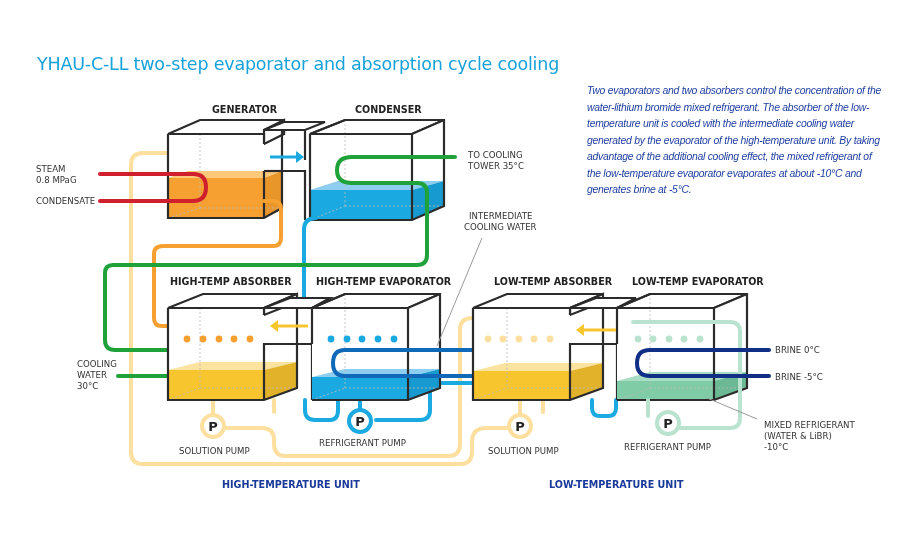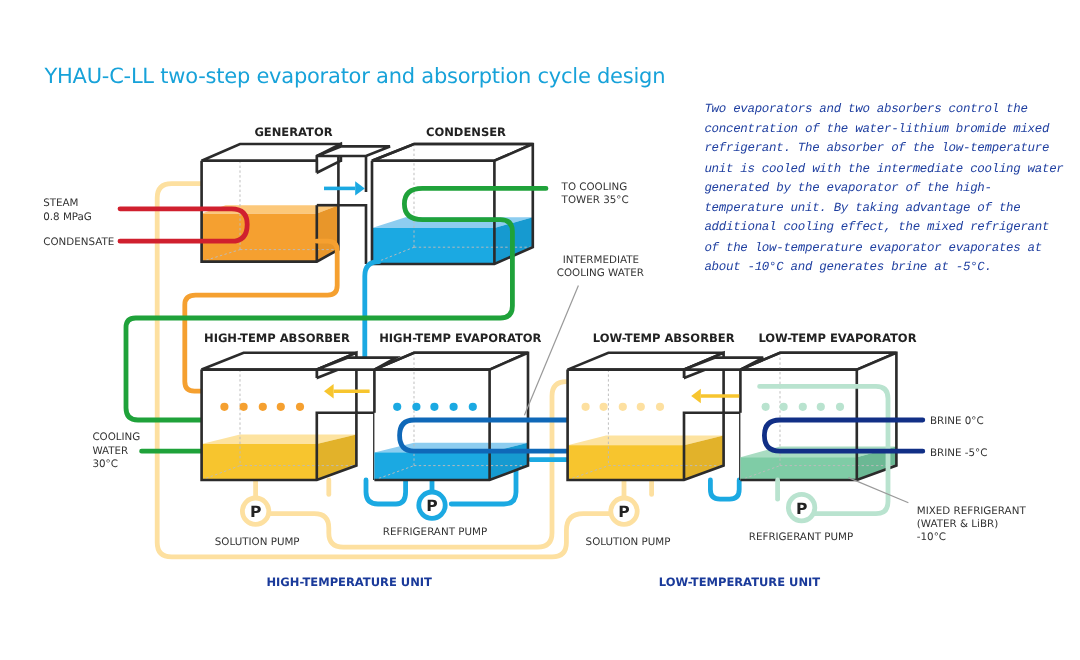--- a/index.html
+++ b/index.html
@@ -1,28 +1,28 @@
 <!DOCTYPE html>
 <html><head>
 <meta charset="utf-8">
 <style>
   html,body{margin:0;padding:0;background:#ffffff;}
   body{width:900px;height:550px;position:relative;overflow:hidden;font-family:"DejaVu Sans",sans-serif;}
   svg{position:absolute;left:0;top:0;}
   .title{position:absolute;left:37px;top:54px;font-family:"DejaVu Sans",sans-serif;font-size:17.5px;color:#17a2d9;letter-spacing:-0.2px;white-space:nowrap;}
-  .desc{position:absolute;left:587px;top:83px;width:300px;font-family:Liberation Mono, monospace;font-style:italic;font-size:10.4px;line-height:16.5px;color:#1f3fa0;letter-spacing:-0.25px;}
+  .desc{position:absolute;left:587px;top:83px;width:300px;font-family:Liberation Sans, sans-serif;font-style:italic;font-size:10.4px;line-height:16.5px;color:#1f3fa0;letter-spacing:-0.25px;}
   .lbl{font-family:"DejaVu Sans",sans-serif;font-size:8.6px;fill:#333333;}
   .hdr{font-family:"DejaVu Sans",sans-serif;font-size:9.6px;font-weight:bold;fill:#222222;}
   .unit{font-family:"DejaVu Sans",sans-serif;font-size:9.6px;font-weight:bold;fill:#1a3a9a;}
   .pump-p{font-family:"DejaVu Sans",sans-serif;font-size:13px;font-weight:bold;fill:#222;}
 </style>
 </head>
 <body>
 
-<div class="title">YHAU-C-LL two-step evaporator and absorption cycle design</div>
+<div class="title">YHAU-C-LL two-step evaporator and absorption cycle cooling</div>
 <div class="desc">Two evaporators and two absorbers control the concentration of the water-lithium bromide mixed refrigerant. The absorber of the low-temperature unit is cooled with the intermediate cooling water generated by the evaporator of the high-temperature unit. By taking advantage of the additional cooling effect, the mixed refrigerant of the low-temperature evaporator evaporates at about -10°C and generates brine at -5°C.</div>
 
 <svg width="900" height="550" viewBox="0 0 900 550">
   <defs>
     <style>
       .box{fill:#fff;stroke:#2b2b2b;stroke-width:2.2;stroke-linejoin:miter;}
       .edge{fill:none;stroke:#2b2b2b;stroke-width:2.2;stroke-linejoin:miter;}
       .dash{fill:none;stroke:#bbbbbb;stroke-width:0.8;stroke-dasharray:2,2;}
       .pipe{fill:none;stroke-width:4;stroke-linecap:round;stroke-linejoin:round;}
     </style>

